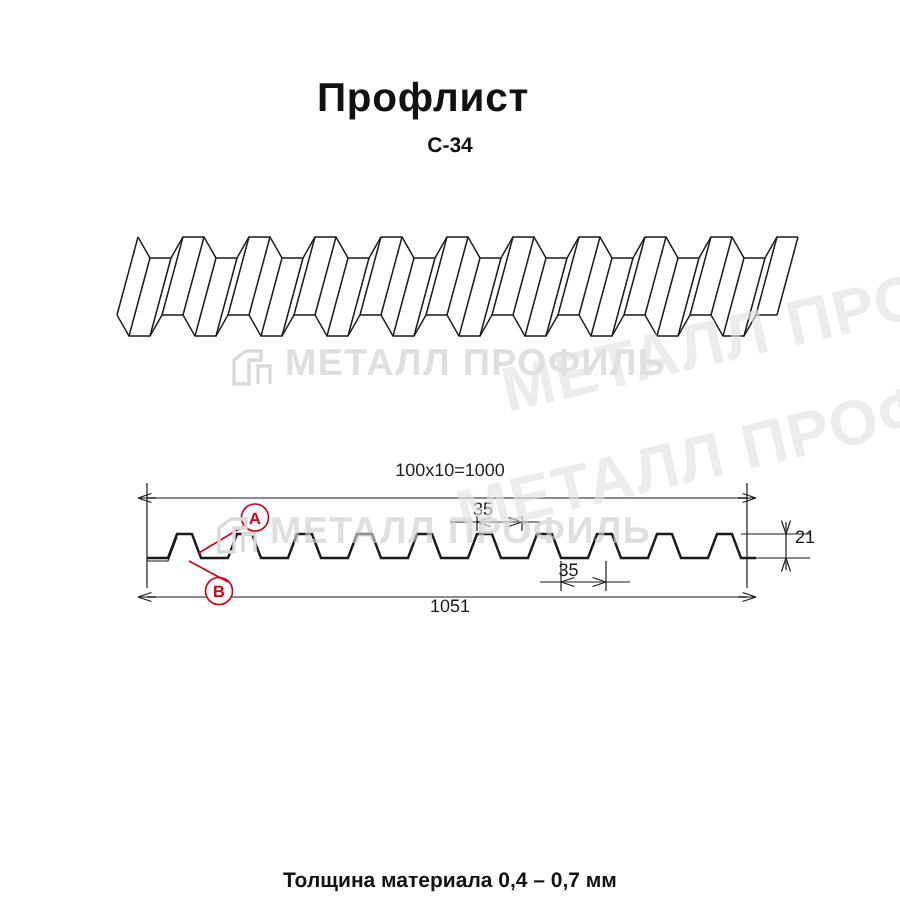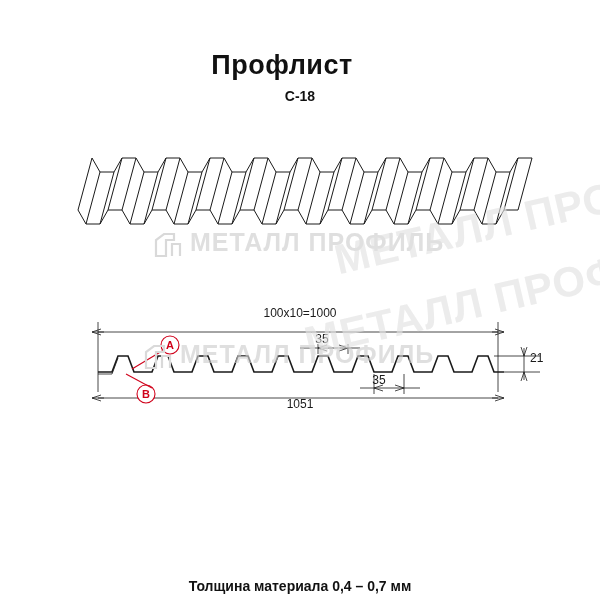--- a/index.html
+++ b/index.html
@@ -99,21 +99,21 @@
     position: absolute;
     pointer-events: none;
   }
 </style>
 </head>
 <body>
 
 <div class="page">
 
   <div class="title">Профлист</div>
-  <div class="subtitle">С-18</div>
+  <div class="subtitle">С-34</div>
 
   <svg class="svg-layer" width="600" height="600" viewBox="0 0 600 600">
     <g stroke="#1a1a1a" fill="none" stroke-width="1" stroke-linejoin="miter" stroke-linecap="butt">
 
       <g>
 
         <path d="M78,210 L86,224 L100,224 L108,210 L122,210 L130,224 L144,224 L152,210 L166,210 L174,224 L188,224 L196,210 L210,210 L218,224 L232,224 L240,210 L254,210 L262,224 L276,224 L284,210 L298,210 L306,224 L320,224 L328,210 L342,210 L350,224 L364,224 L372,210 L386,210 L394,224 L408,224 L416,210 L430,210 L438,224 L452,224 L460,210 L474,210 L482,224 L496,224 L504,210 L518,210"></path>
 
         <path d="M92,158 L100,172 L114,172 L122,158 L136,158 L144,172 L158,172 L166,158 L180,158 L188,172 L202,172 L210,158 L224,158 L232,172 L246,172 L254,158 L268,158 L276,172 L290,172 L298,158 L312,158 L320,172 L334,172 L342,158 L356,158 L364,172 L378,172 L386,158 L400,158 L408,172 L422,172 L430,158 L444,158 L452,172 L466,172 L474,158 L488,158 L496,172 L510,172 L518,158 L532,158"></path>
 

